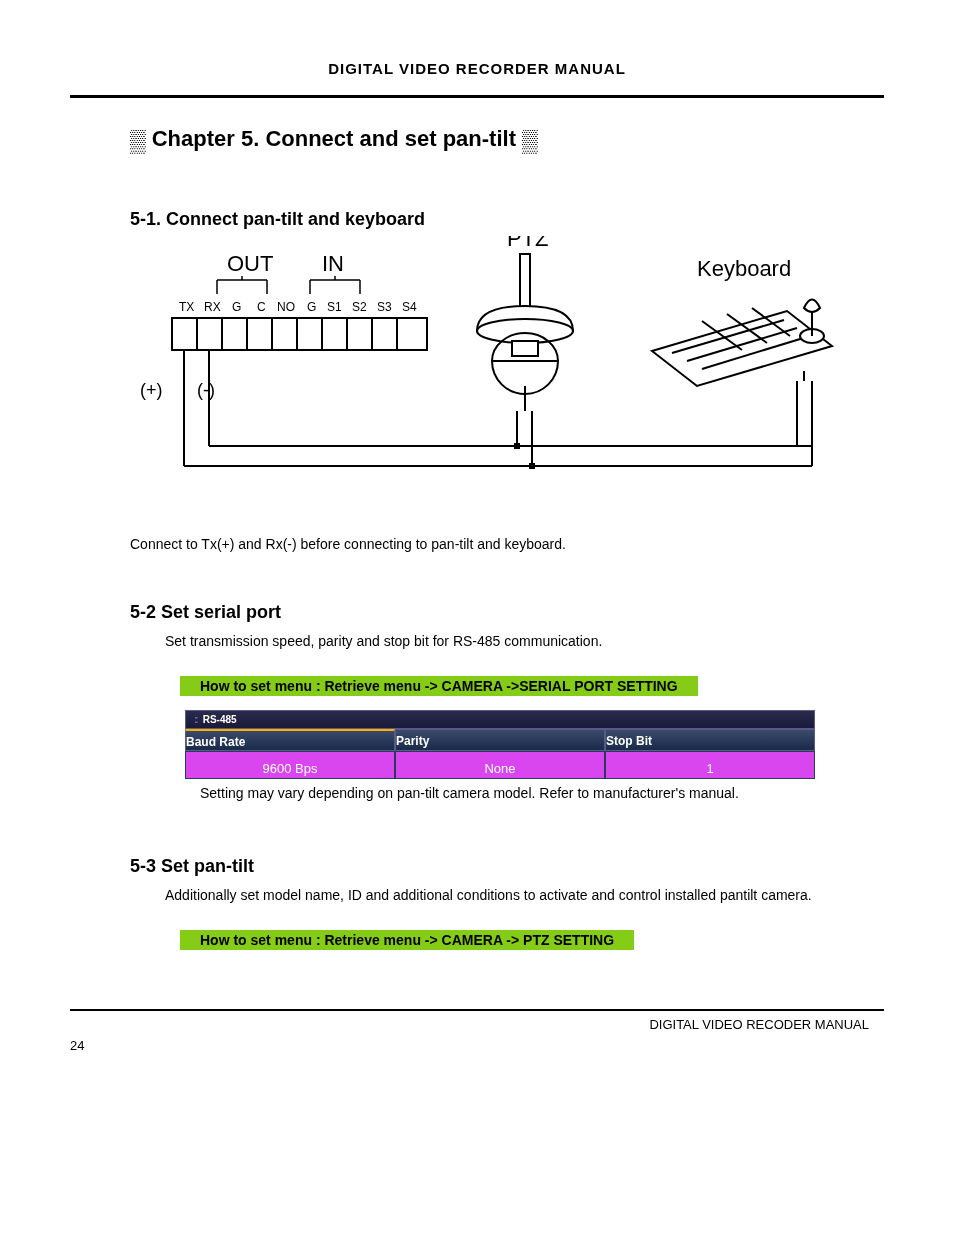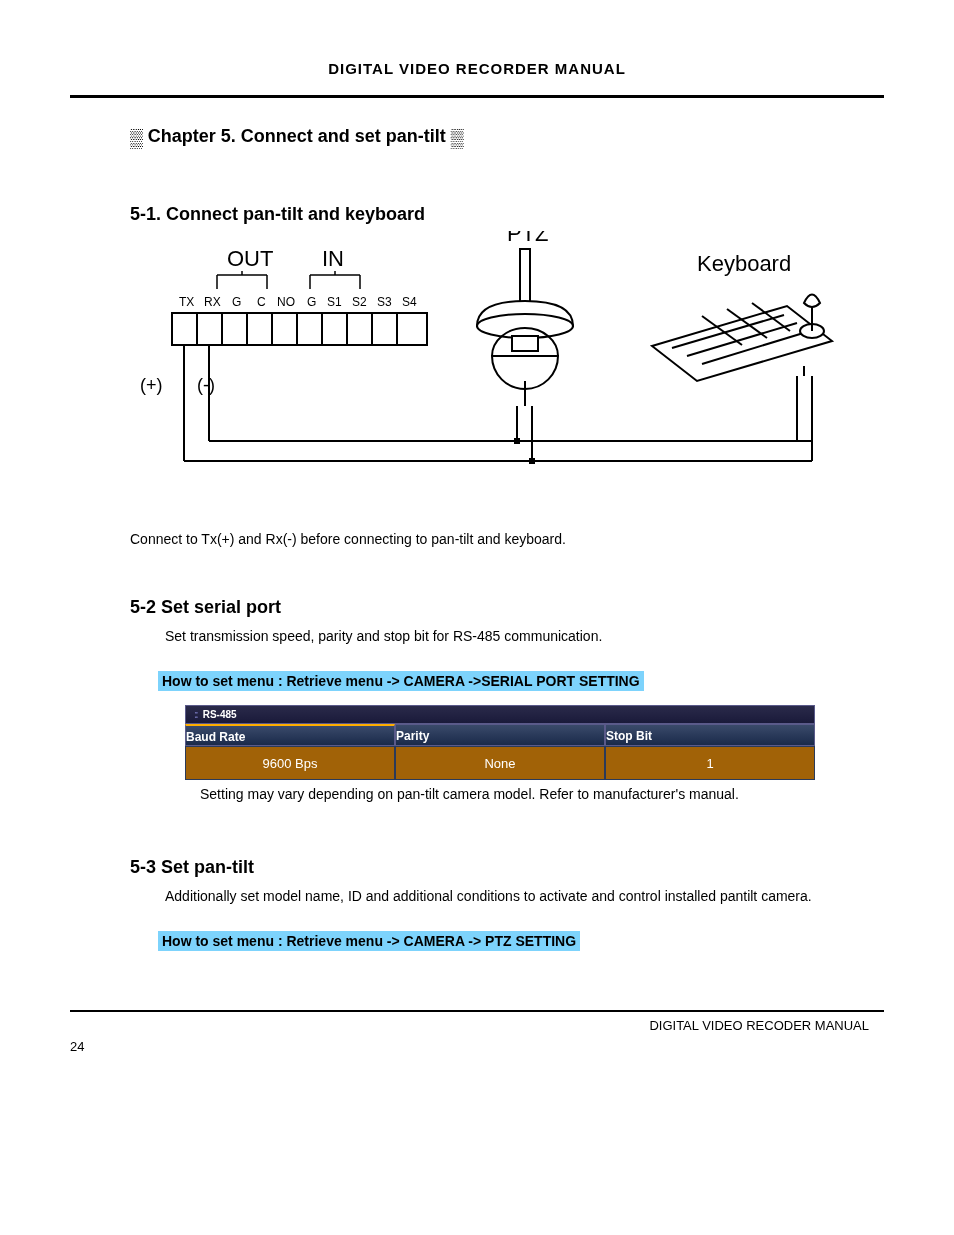--- a/index.html
+++ b/index.html
@@ -14,21 +14,21 @@
   .header {
     text-align: center;
     font-size: 15px;
     font-weight: bold;
     letter-spacing: 1px;
     padding-bottom: 18px;
     border-bottom: 3px solid #000;
     margin-bottom: 28px;
   }
   .chapter {
-    font-size: 18px;
+    font-size: 22px;
     font-weight: bold;
     margin: 0 0 55px 60px;
   }
   .chapter .deco {
     display: inline-block;
     vertical-align: -2px;
     font-style: normal;
   }
   .section {
     font-size: 18px;
@@ -47,23 +47,23 @@
     line-height: 1.5;
   }
   .body-indent {
     font-size: 14px;
     margin: 4px 0 22px 95px;
     line-height: 1.8;
   }
   .menu-path {
     font-size: 14px;
     font-weight: bold;
-    margin: 0 0 14px 88px;
-    background: #7dd3fc;
-    padding: 2px 4px;
+    margin: 0 0 14px 110px;
+    background: #84cc16;
+    padding: 2px 20px;
     display: inline-block;
   }
   .caption {
     font-size: 14px;
     margin: 6px 0 55px 130px;
   }
 
   
   .rs485 {
     margin: 0 0 0 115px;
@@ -88,22 +88,22 @@
     background: linear-gradient(#3a4a6a,#1a2a4a);
     color: #fff;
     font-size: 12px;
     font-weight: bold;
     line-height: 22px;
     border: 1px solid #5a5a8a;
   }
   .rs485-head .active { border-top: 2px solid #ffae00; }
   .rs485-row {
     display: flex;
-    height: 34px;
-    background: #a16207;
+    height: 28px;
+    background: #d946ef;
   }
   .rs485-row > div {
     flex: 1;
     color: #fff;
     font-size: 13px;
     line-height: 34px;
     text-align: center;
     border: 1px solid #2a3a5a;
   }
 

